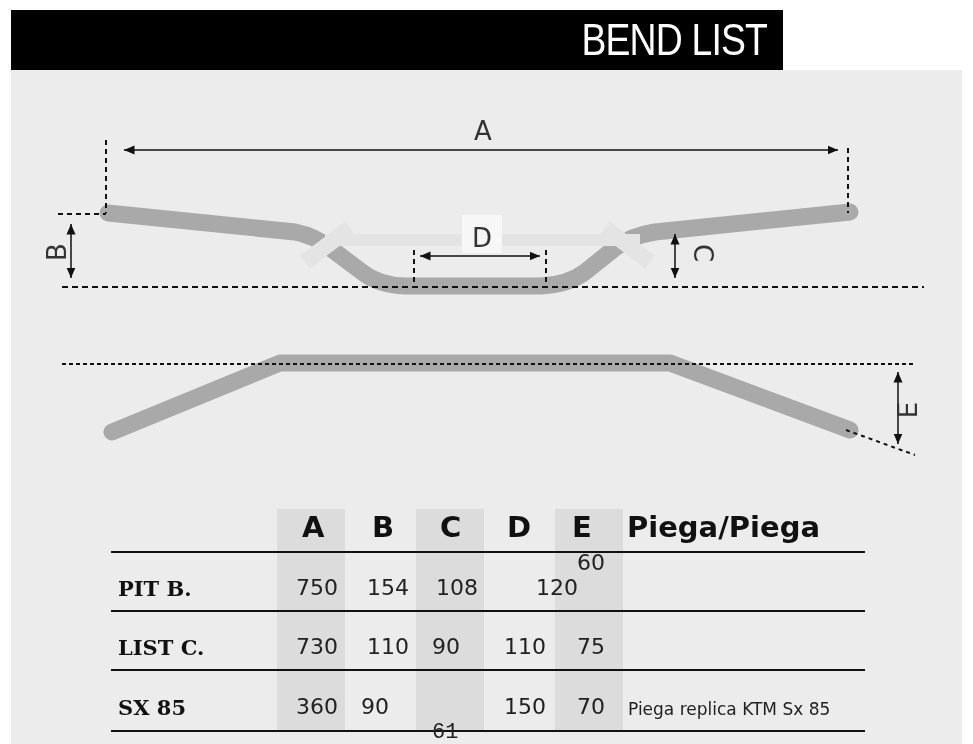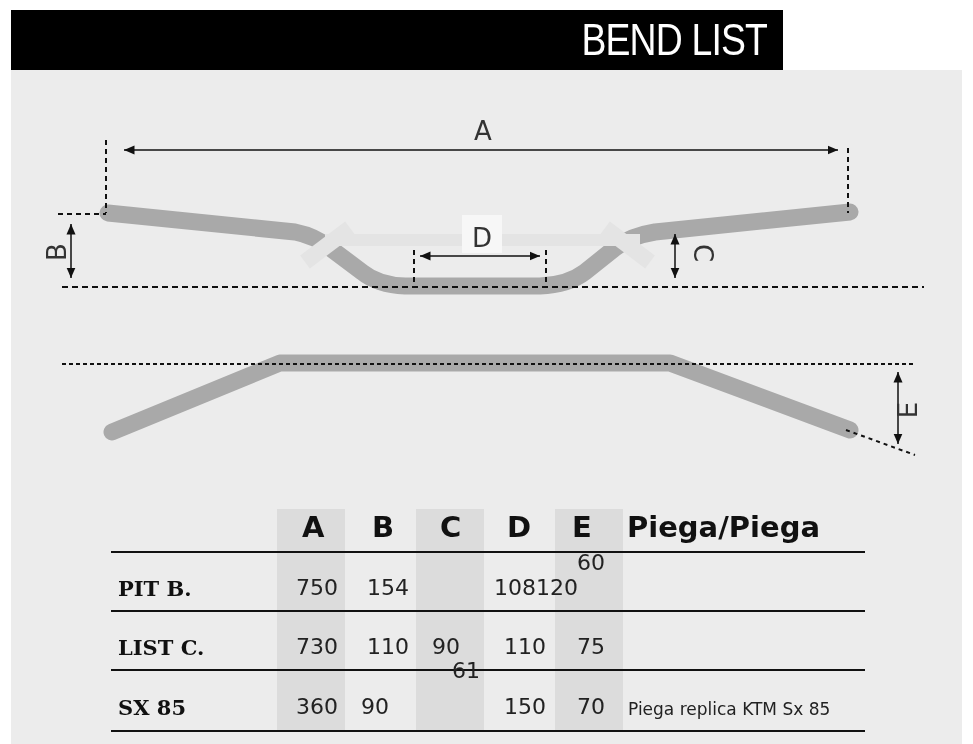--- a/index.html
+++ b/index.html
@@ -92,38 +92,38 @@
 
   <div class="rule" style="top:551px;"></div>
   <div class="rule" style="top:610px;"></div>
   <div class="rule" style="top:669px;"></div>
   <div class="rule" style="top:730px;"></div>
 
   <div>
     <div class="rowlabel" style="top:576px;">PIT B.</div>
     <div class="cell" style="left:277px;top:575px;">750</div>
     <div class="cell" style="left:348px;top:575px;">154</div>
-    <div class="cell" style="left:438px;top:575px;padding-left:37px;">108</div>
+    <div class="cell" style="left:417px;top:575px;">108</div>
     <div class="cell" style="left:485px;top:575px;margin-left:32px;">120</div>
     <div class="cell" style="left:551px;top:550px;">60</div>
     <div class="note" style="top:580px;"></div>
   </div>
 
   <div>
     <div class="rowlabel" style="top:635px;">LIST C.</div>
     <div class="cell" style="left:277px;top:634px;">730</div>
     <div class="cell" style="left:348px;top:634px;">110</div>
     <div class="cell" style="left:412px;top:634px;text-align:left;padding-left:20px;width:48px;">90</div>
     <div class="cell" style="left:485px;top:634px;">110</div>
     <div class="cell" style="left:551px;top:634px;">75</div>
     <div class="note" style="top:639px;"></div>
   </div>
 
   <div>
     <div class="rowlabel" style="top:695px;text-align:center;">SX 85</div>
     <div class="cell" style="left:277px;top:694px;">360</div>
     <div class="cell" style="left:341px;top:694px;text-align:left;padding-left:20px;width:48px;">90</div>
-    <div class="cell" style="left:412px;top:658px;text-align:right;padding-left:20px;width:48px;">61</div>
+    <div class="cell" style="left:412px;top:720px;text-align:left;padding-left:20px;width:48px;font-family:Liberation Mono, monospace;">61</div>
     <div class="cell" style="left:485px;top:694px;">150</div>
     <div class="cell" style="left:551px;top:694px;">70</div>
     <div class="note" style="top:699px;">Piega replica KTM Sx 85</div>
   </div>
 </div>
 
 </body></html>

